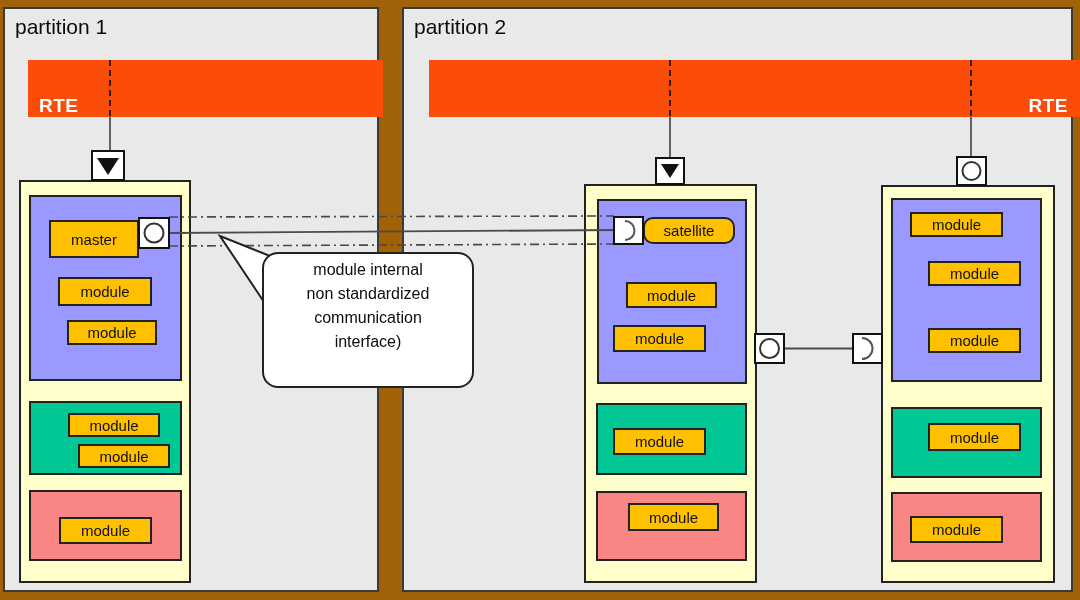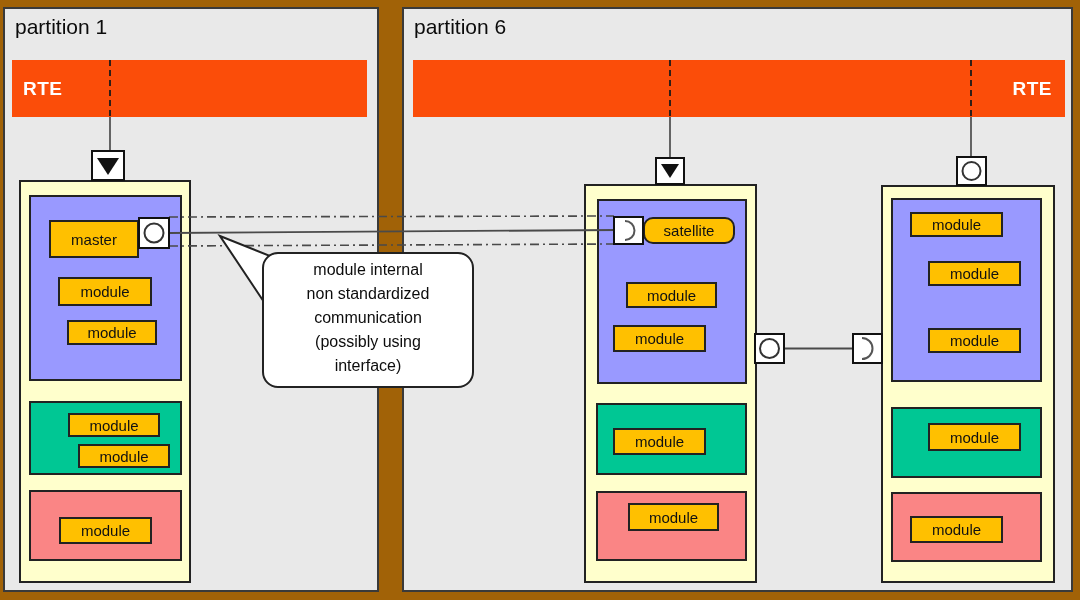--- a/index.html
+++ b/index.html
@@ -1,20 +1,20 @@
 <!DOCTYPE html>
 <html style="--rte-bar: #FB4D09; --container-fill: #FFFFCC; --runtime-fill: #9999FF; --module-fill: #FFC000; --green-fill: #00C794; --pink-fill: #FA8585; --partition-fill: #E9E9E9; --line-color: #4a4a4a;"><head>
 <meta charset="utf-8">
 <style>
   html,body{margin:0;padding:0;background:#fff;}
   body{font-family:"Liberation Sans",sans-serif;}
   .stage{position:relative;width:1080px;height:600px;background:#a16207;overflow:hidden;}
   .partition{position:absolute;background:var(--partition-fill,#E9E9E9);border:2px solid #3a3a3a;box-sizing:border-box;z-index:0;}
   .ptitle{position:absolute;font-size:21px;color:#0b0b0b;z-index:2;white-space:nowrap;}
-  .rte{position:absolute;background:var(--rte-bar,#FB4D09);z-index:1;display:flex;align-items:center;box-sizing:border-box;}
+  .rte{position:absolute;background:var(--rte-bar,#FB4D09);z-index:1;display:flex;align-items:flex-end;box-sizing:border-box;margin-left:16px;}
   .rte .rte-label{color:#fff;font-weight:bold;font-size:19px;letter-spacing:.5px;}
   .rte.left .rte-label{margin-left:11px;}
   .rte.right{justify-content:flex-end;}
   .rte.right .rte-label{margin-right:13px;}
   .container{position:absolute;background:var(--container-fill,#FFFFCC);border:2px solid #222;box-sizing:border-box;z-index:1;}
   .grp{position:absolute;border:2px solid #222;box-sizing:border-box;z-index:2;}
   .grp.purple{background:var(--runtime-fill,#9999FF);}
   .grp.green{background:var(--green-fill,#00C794);}
   .grp.pink{background:var(--pink-fill,#FA8585);}
   .mod{position:absolute;background:var(--module-fill,#FFC000);border:2px solid #222;box-sizing:border-box;
@@ -25,21 +25,21 @@
 </style>
 </head>
 <body>
 
 <div class="stage">
 
   <div class="partition" style="left:3px;top:7px;width:376px;height:585px;"></div>
   <div class="partition" style="left:402px;top:7px;width:671px;height:585px;"></div>
 
   <div class="ptitle" style="left:15px;top:15px;">partition 1</div>
-  <div class="ptitle" style="left:414px;top:15px;">partition 6</div>
+  <div class="ptitle" style="left:414px;top:15px;">partition 2</div>
 
   <div class="rte left" style="left:12px;top:60px;width:355px;height:57px;">
     <span class="rte-label">RTE</span>
   </div>
   <div class="rte right" style="left:413px;top:60px;width:652px;height:57px;">
     <span class="rte-label">RTE</span>
   </div>
 
   <div class="container" style="left:19px;top:180px;width:172px;height:403px;"></div>
   <div class="container" style="left:584px;top:184px;width:173px;height:399px;"></div>
@@ -135,17 +135,16 @@
     <g>
       <polygon points="220,236 290,264 268,308" fill="#fff" stroke="#222" stroke-width="2"></polygon>
       <rect x="263" y="253" width="210" height="134" rx="15" fill="#fff" stroke="#222" stroke-width="2"></rect>
     </g>
   </svg>
 
   <div class="callout-text">
     <div>module internal</div>
     <div>non standardized</div>
     <div>communication</div>
-    <div>(possibly using</div>
     <div>interface)</div>
   </div>
 
 </div>
 
 </body></html>

